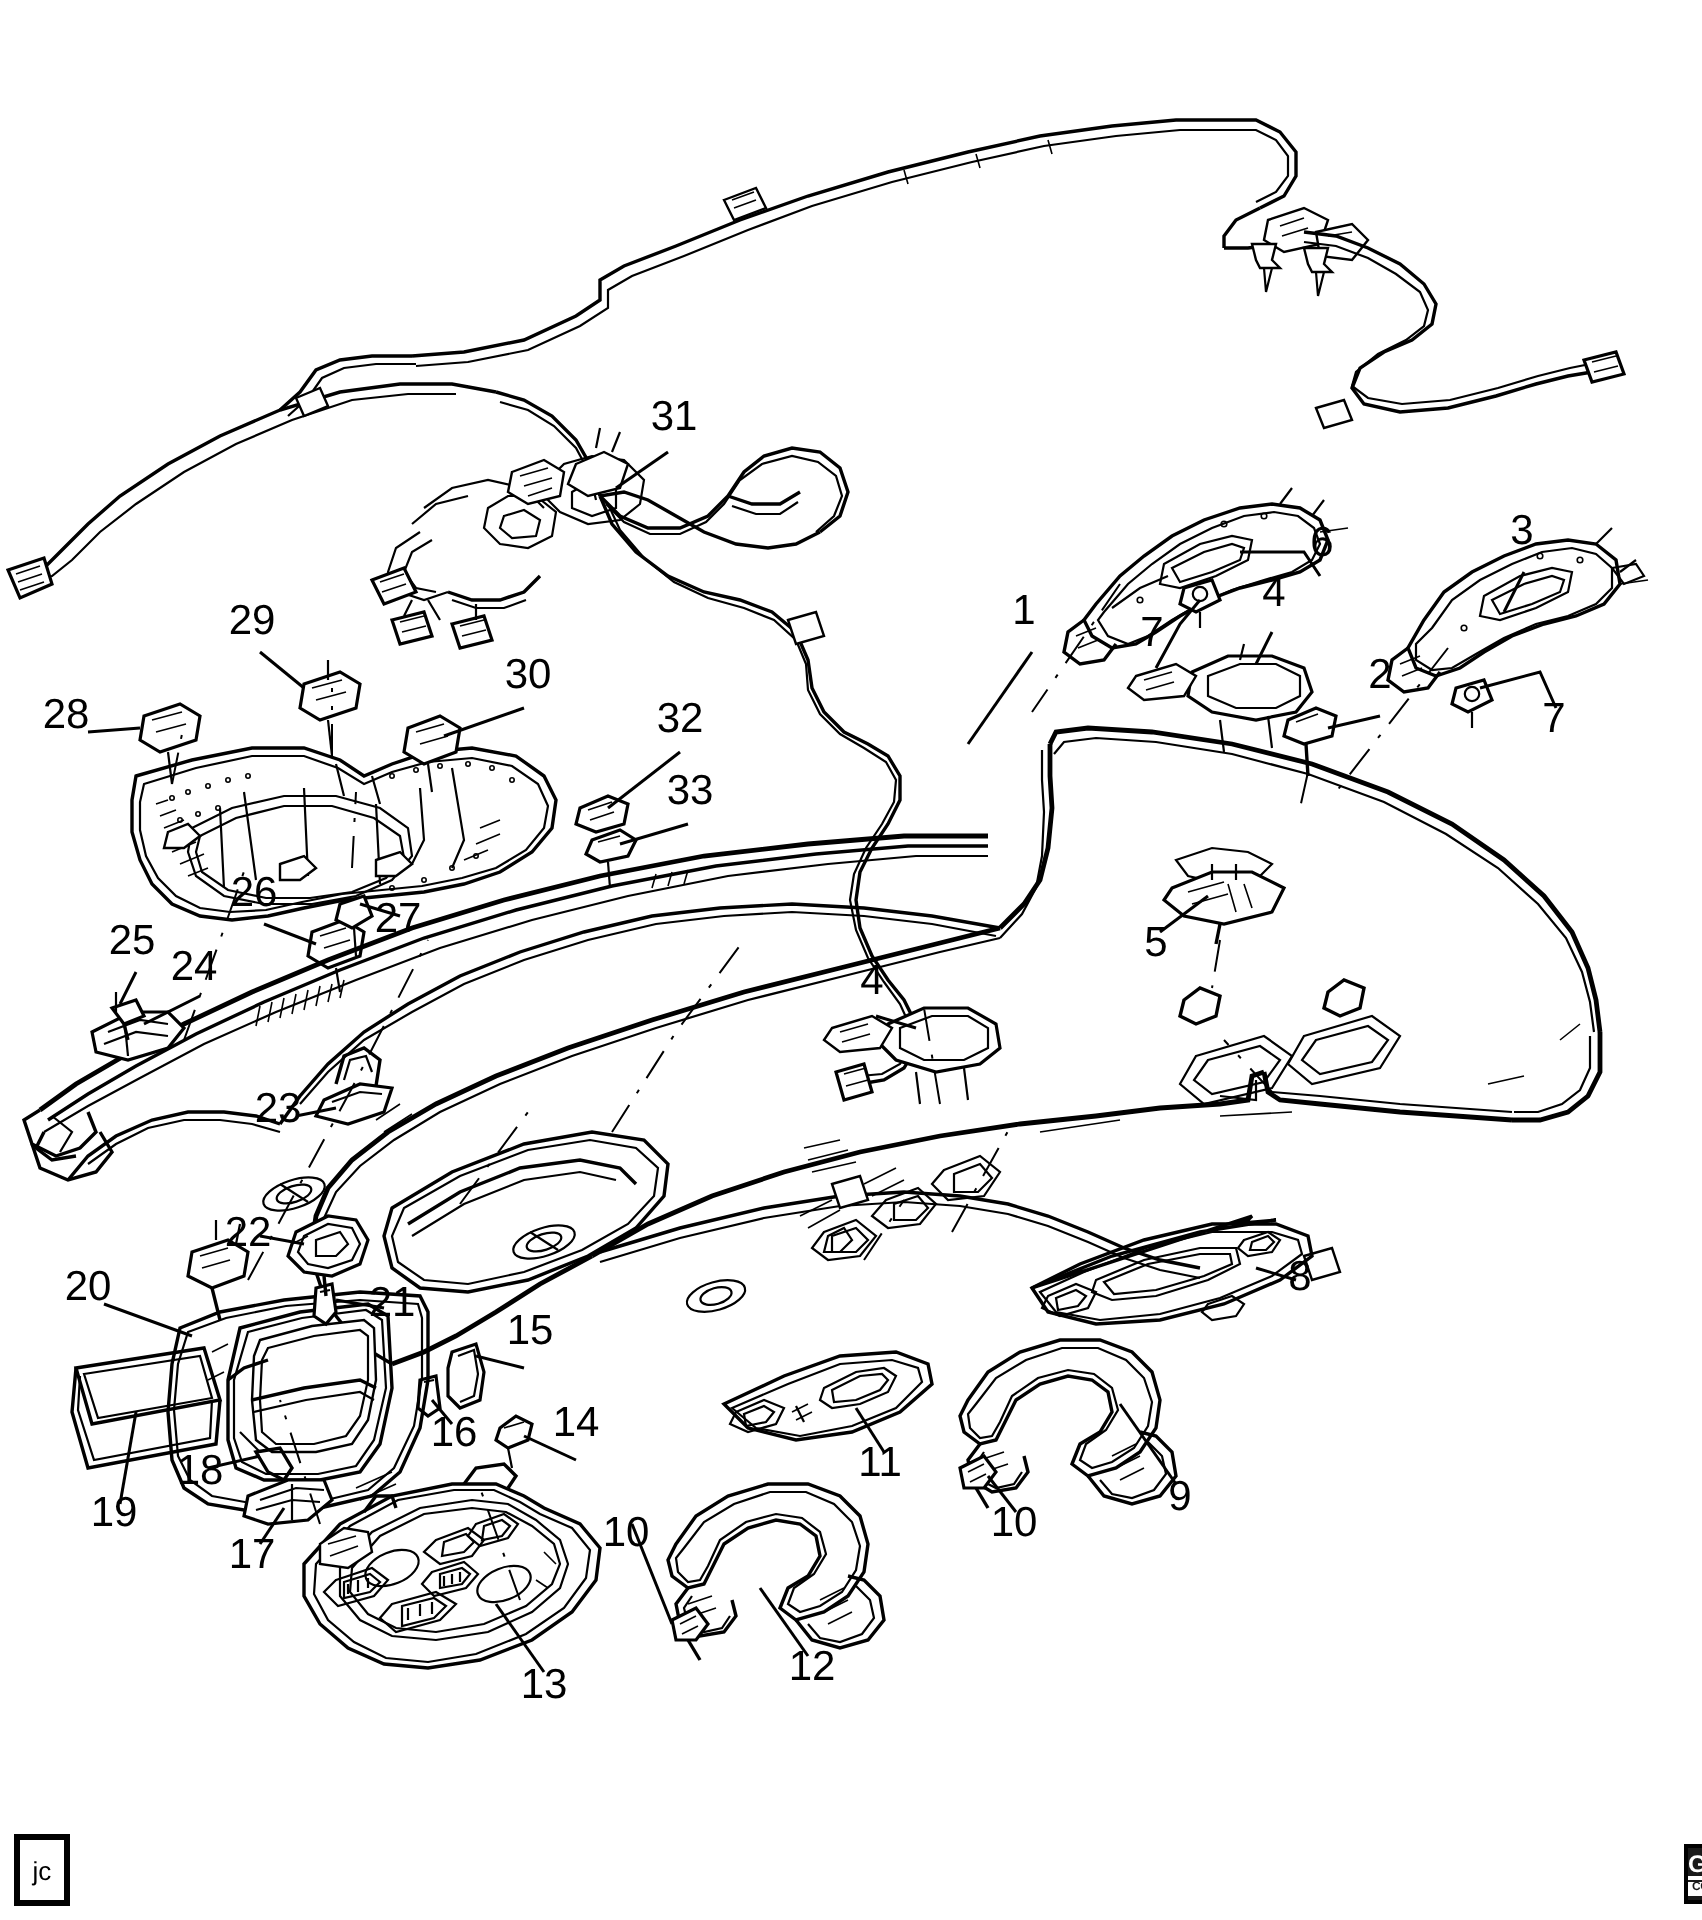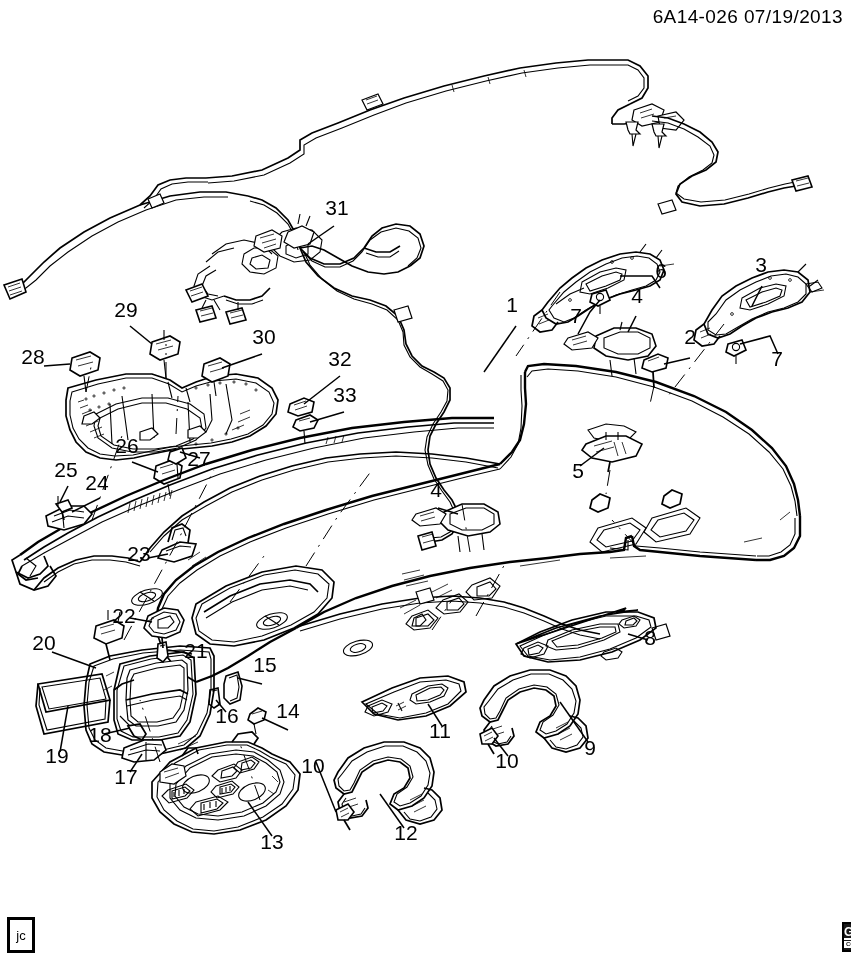--- a/index.html
+++ b/index.html
@@ -33,21 +33,20 @@
   .lead{fill:none;stroke:#000;stroke-width:1.5;}
   .dash{fill:none;stroke:#000;stroke-width:1;stroke-dasharray:16 7 2 7;}
   .fl{fill:#fff;stroke:#000;stroke-width:1.2;}
   .fl2{fill:#fff;stroke:#000;stroke-width:1.6;}
 </style>
 </head>
 <body>
 
 <div id="stage">
 
-  <div class="hdr">6A14-026  07/19/2013</div>
 
   <svg id="art" viewBox="0 0 851 960">
 
     <g>
 
       <path class="ln2" d="M8 289 L22 284 L30 276 L44 262 L60 248 L84 232 L110 218 L140 205
                            L170 196 L200 192 L226 192 L248 196"></path>
       <path class="ln" d="M12 292 L26 288 L36 280 L50 266 L68 252 L92 236 L118 222 L146 210
                           L176 200 L204 197 L228 197"></path>
 

